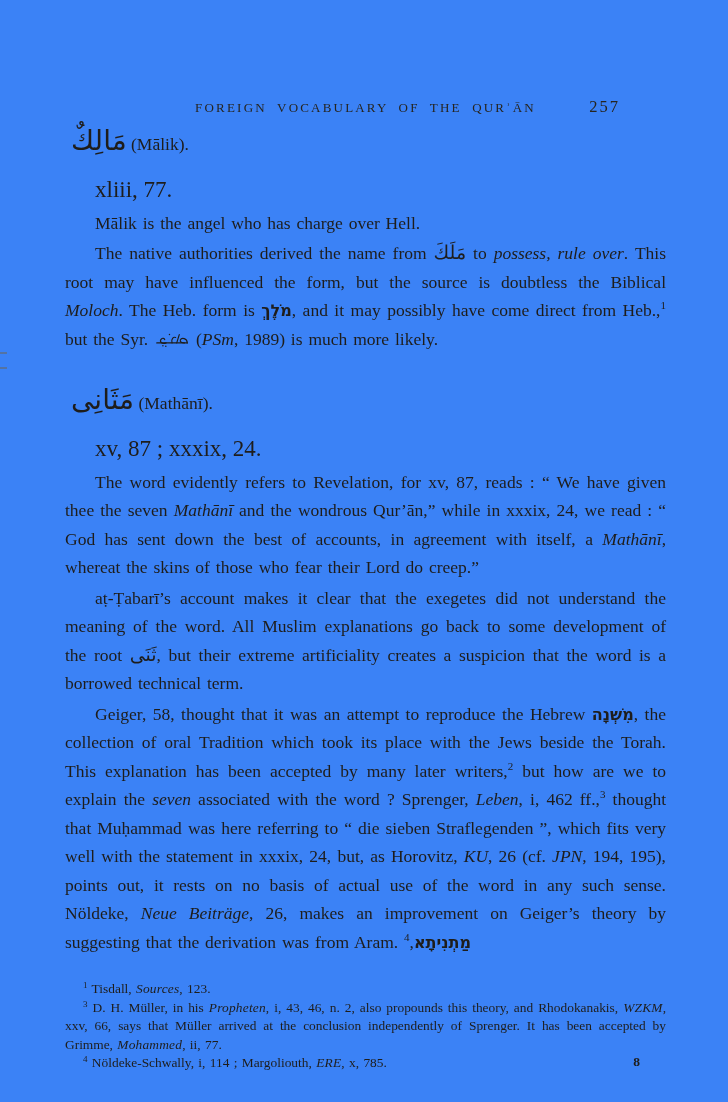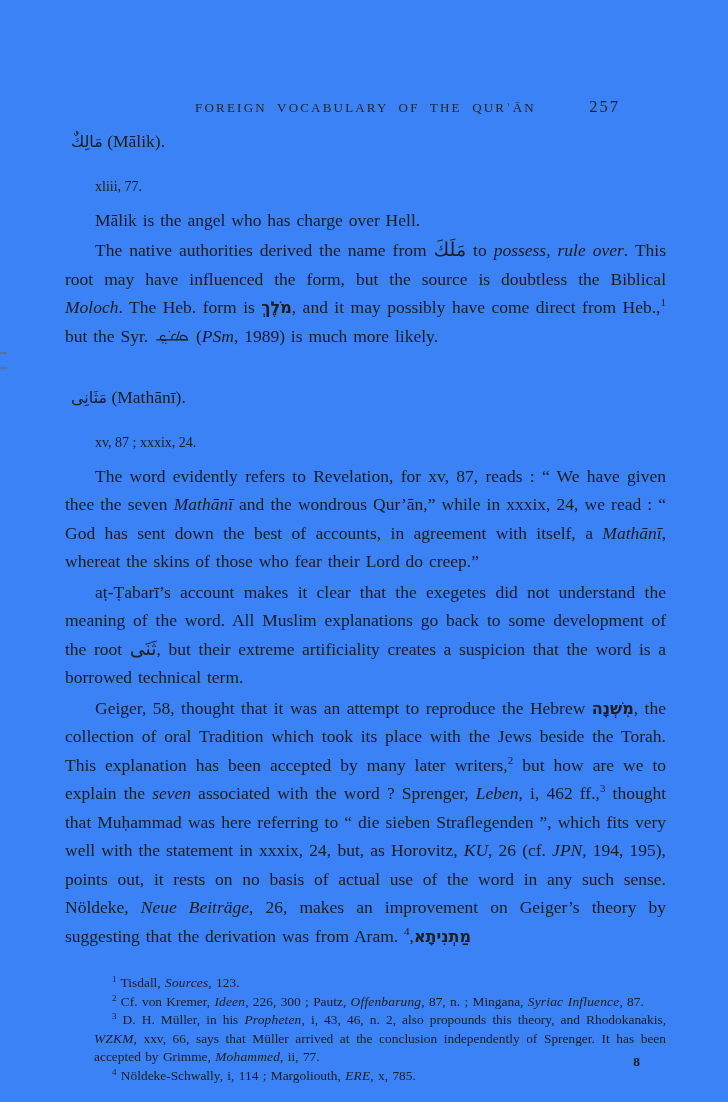--- a/index.html
+++ b/index.html
@@ -34,27 +34,27 @@
     position:absolute;
     right:46px; top:-3px;
     font-size:16.5px;
     letter-spacing:2px;
   }
   
   .headword { margin:30px 0 14px 6px; line-height:34px; }
   #entries .headword:first-child { margin-top:8px; }
   .hw-ar {
     font-family:"DejaVu Sans",sans-serif;
-    font-size:16px;
+    font-size:28px;
     letter-spacing:1px;
   }
   .hw-tr { font-size:17.5px; }
   .refline {
     margin:2px 0 4px 30px;
-    font-size:14px;
+    font-size:23px;
     line-height:28.5px;
   }
   .bodypara {
     font-size:17.5px;
     line-height:28.5px;
     text-align:justify;
     text-indent:30px;
     word-spacing:1.5px;
     margin-bottom:2px;
   }
@@ -78,21 +78,20 @@
   }
   .ssy svg { height:16px; vertical-align:-3px; }
   
   .footnotes { margin-top:24px; }
   .fnpara {
     font-size:13.4px;
     line-height:18.6px;
     text-align:justify;
     text-indent:18px;
     word-spacing:1px;
-    margin-left:29px;
   }
   .fnpara .ssup { font-size:9px; }
   .fnpara .si { letter-spacing:0.2px; }
   
   .sig {
     position:absolute;
     right:88px; bottom:32px;
     font-size:13.5px;
     font-weight:bold;
   }
@@ -136,20 +135,19 @@
             </svg></span><span class="sn"> (</span><span class="si">PSm</span><span class="sn">, 1989) is much more likely.</span></p>
         <div class="headword"><span class="hw-ar">مَثَانِى</span><span class="hw-tr"> (Mathānī).</span></div>
         <p class="refline"><span class="sn">xv, 87 ;  xxxix, 24.</span></p>
         <p class="bodypara"><span class="sn">The word evidently refers to Revelation, for xv, 87, reads : “ We have given thee the seven </span><span class="si">Mathānī</span><span class="sn"> and the wondrous Qur’ān,” while in xxxix, 24, we read : “ God has sent down the best of accounts, in agreement with itself, a </span><span class="si">Mathānī</span><span class="sn">, whereat the skins of those who fear their Lord do creep.”</span></p>
         <p class="bodypara"><span class="sn">aṭ-Ṭabarī’s account makes it clear that the exegetes did not understand the meaning of the word.  All Muslim explanations go back to some development of the root </span><span class="sar">ثَنَى</span><span class="sn">, but their extreme artificiality creates a suspicion that the word is a borrowed technical term.</span></p>
         <p class="bodypara"><span class="sn">Geiger, 58, thought that it was an attempt to reproduce the Hebrew </span><span class="she">מִשְׁנָה</span><span class="sn">, the collection of oral Tradition which took its place with the Jews beside the Torah.  This explanation has been accepted by many later writers,</span><span class="ssup">2</span><span class="sn"> but how are we to explain the </span><span class="si">seven</span><span class="sn"> associated with the word ?  Sprenger, </span><span class="si">Leben</span><span class="sn">, i, 462 ff.,</span><span class="ssup">3</span><span class="sn"> thought that Muḥammad was here referring to “ die sieben Straflegenden ”, which fits very well with the statement in xxxix, 24, but, as Horovitz, </span><span class="si">KU</span><span class="sn">, 26 (cf. </span><span class="si">JPN</span><span class="sn">, 194, 195), points out, it rests on no basis of actual use of the word in any such sense.  Nöldeke, </span><span class="si">Neue Beiträge</span><span class="sn">, 26, makes an improvement on Geiger’s theory by suggesting that the derivation was from Aram. </span><span class="she">מַתְנִיתָא</span><span class="sn">,</span><span class="ssup">4</span></p>
       </main>
 
     <section id="footnotes" class="footnotes">
         <p class="fnpara"><span class="ssup">1</span><span class="sn"> Tisdall, </span><span class="si">Sources</span><span class="sn">, 123.</span></p>
-        <p class="fnpara"><span class="ssup">2</span><span class="sn"> Cf. von Kremer, </span><span class="si">Ideen</span><span class="sn">, 226, 300 ;  Pautz, </span><span class="si">Offenbarung</span><span class="sn">, 87, n. ;  Mingana, </span><span class="si">Syriac Influence</span><span class="sn">, 87.</span></p>
         <p class="fnpara"><span class="ssup">3</span><span class="sn"> D. H. Müller, in his </span><span class="si">Propheten</span><span class="sn">, i, 43, 46, n. 2, also propounds this theory, and Rhodokanakis, </span><span class="si">WZKM</span><span class="sn">, xxv, 66, says that Müller arrived at the conclusion independently of Sprenger.  It has been accepted by Grimme, </span><span class="si">Mohammed</span><span class="sn">, ii, 77.</span></p>
         <p class="fnpara"><span class="ssup">4</span><span class="sn"> Nöldeke-Schwally, i, 114 ;  Margoliouth, </span><span class="si">ERE</span><span class="sn">, x, 785.</span></p>
       </section>
   </div>
 
   <div class="sig">8</div>
 </div>
 
 </body></html>

